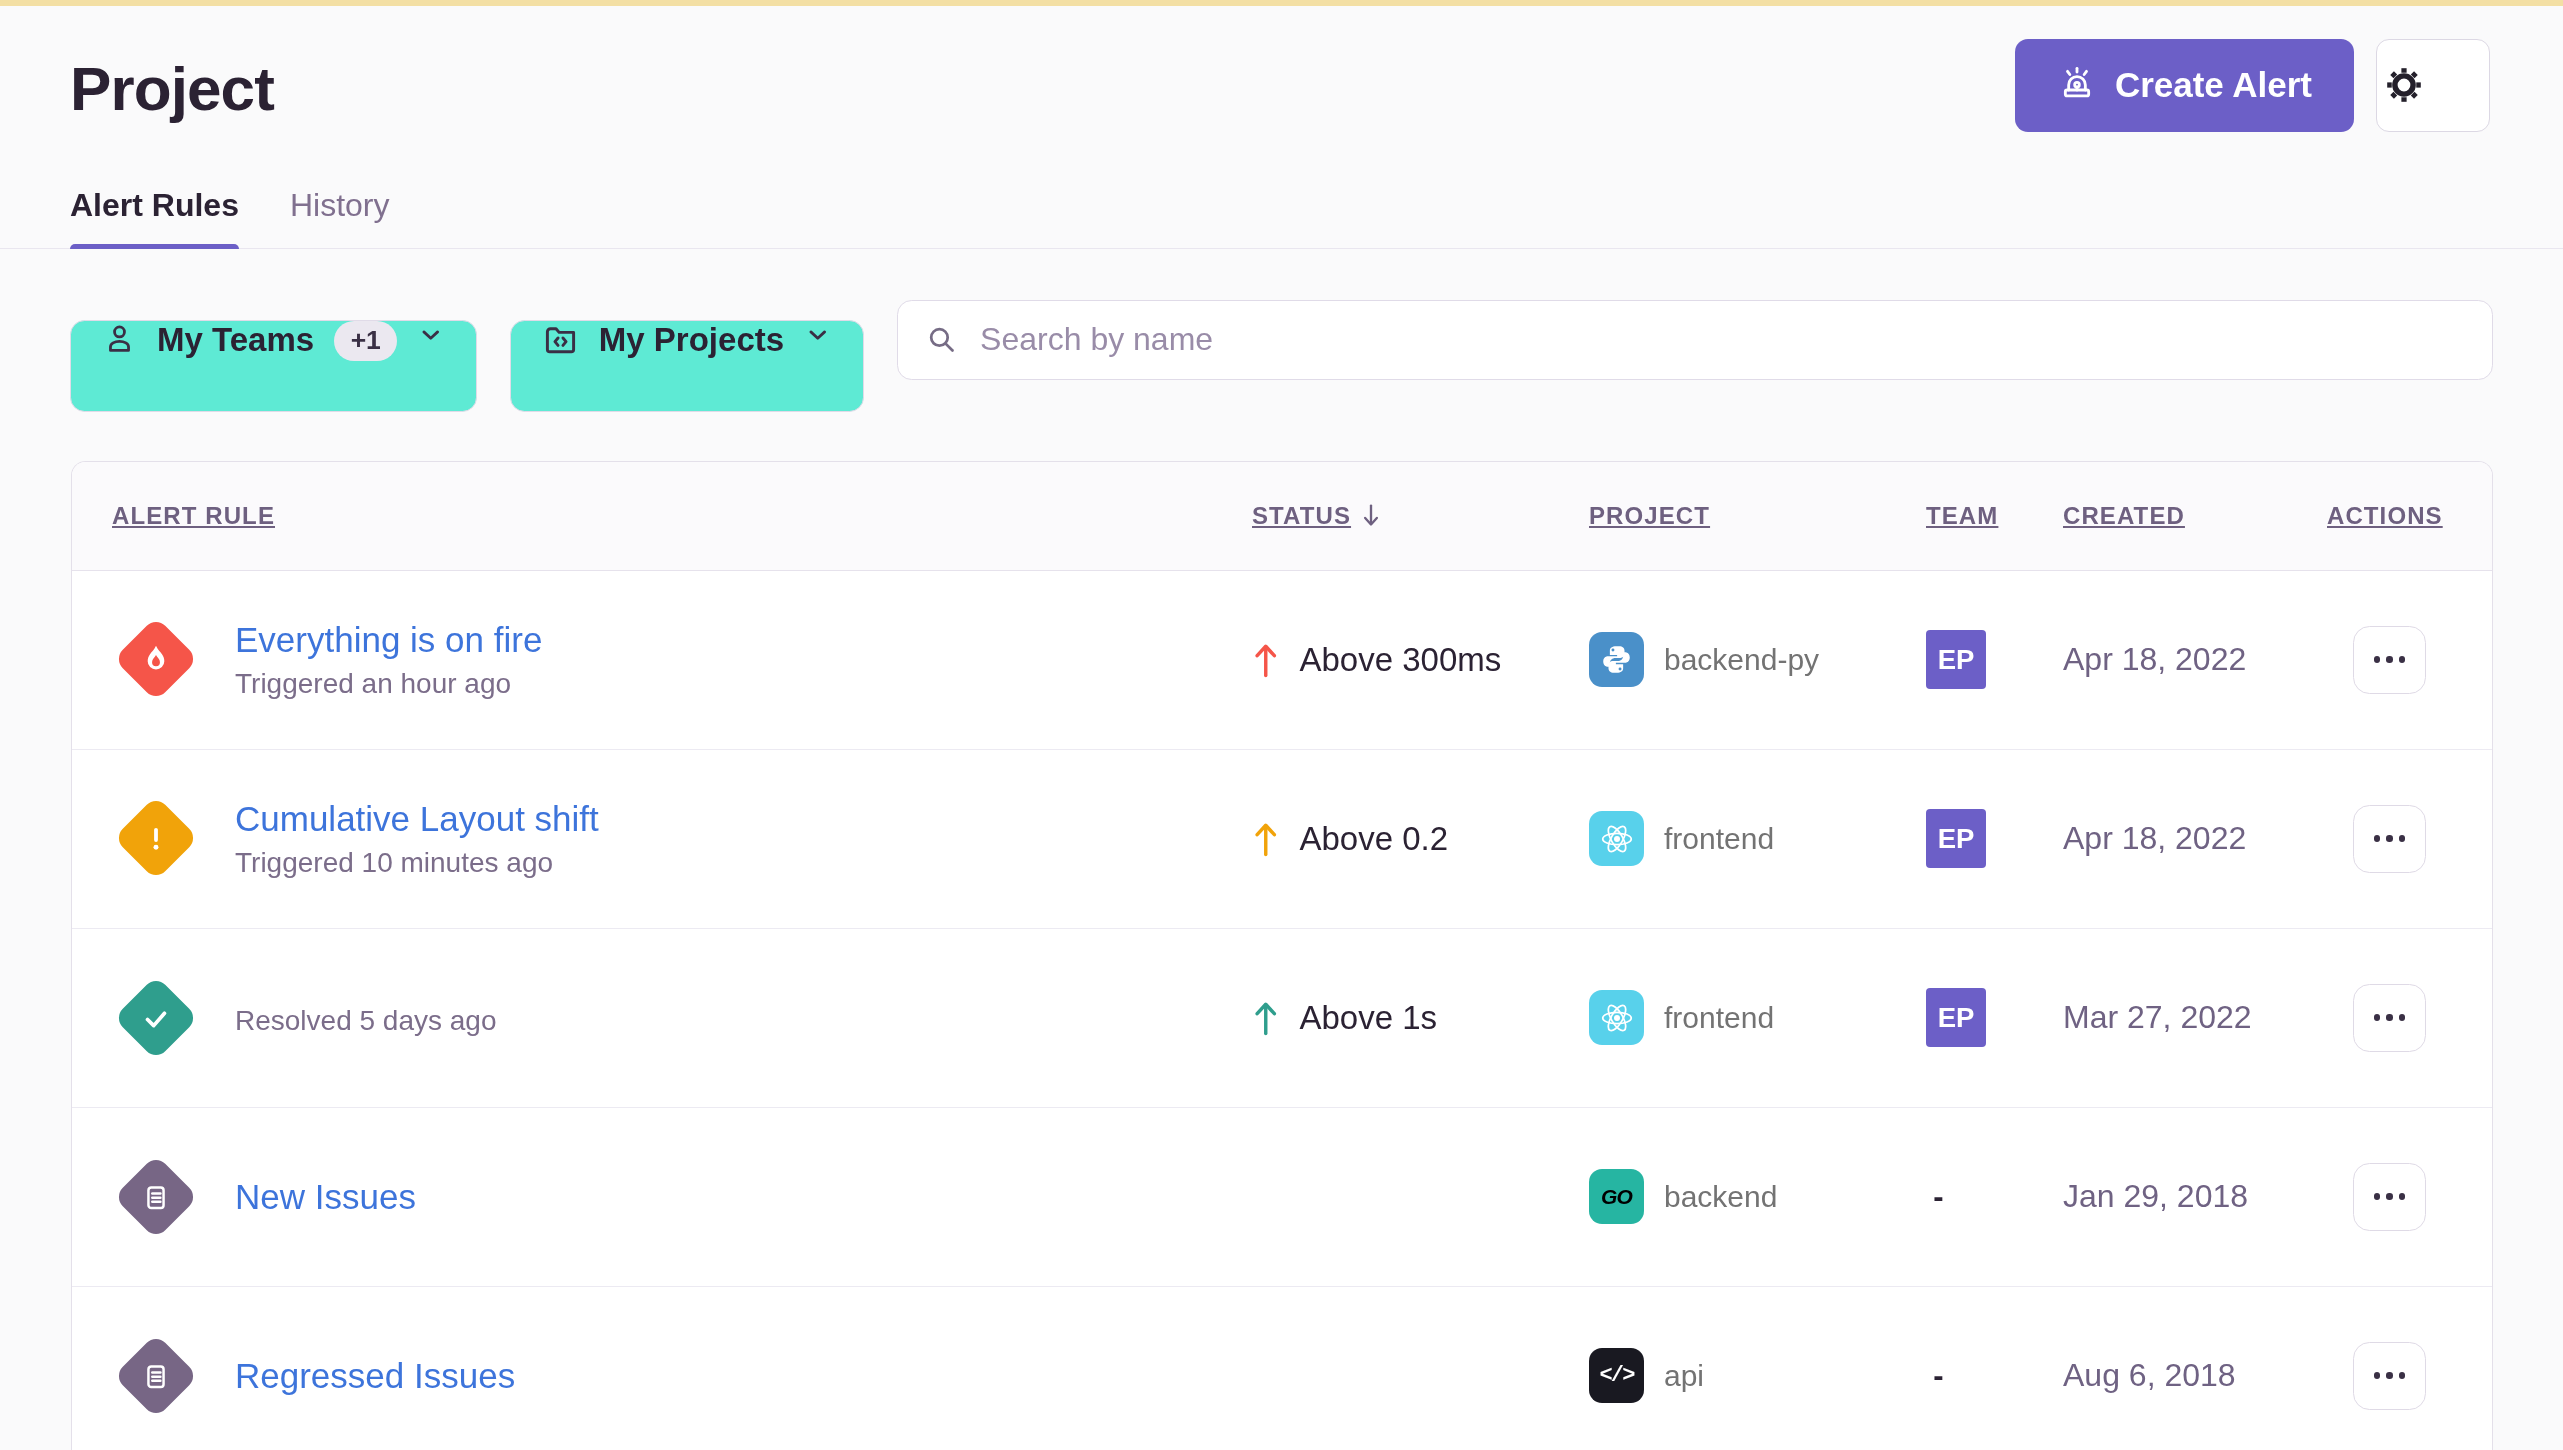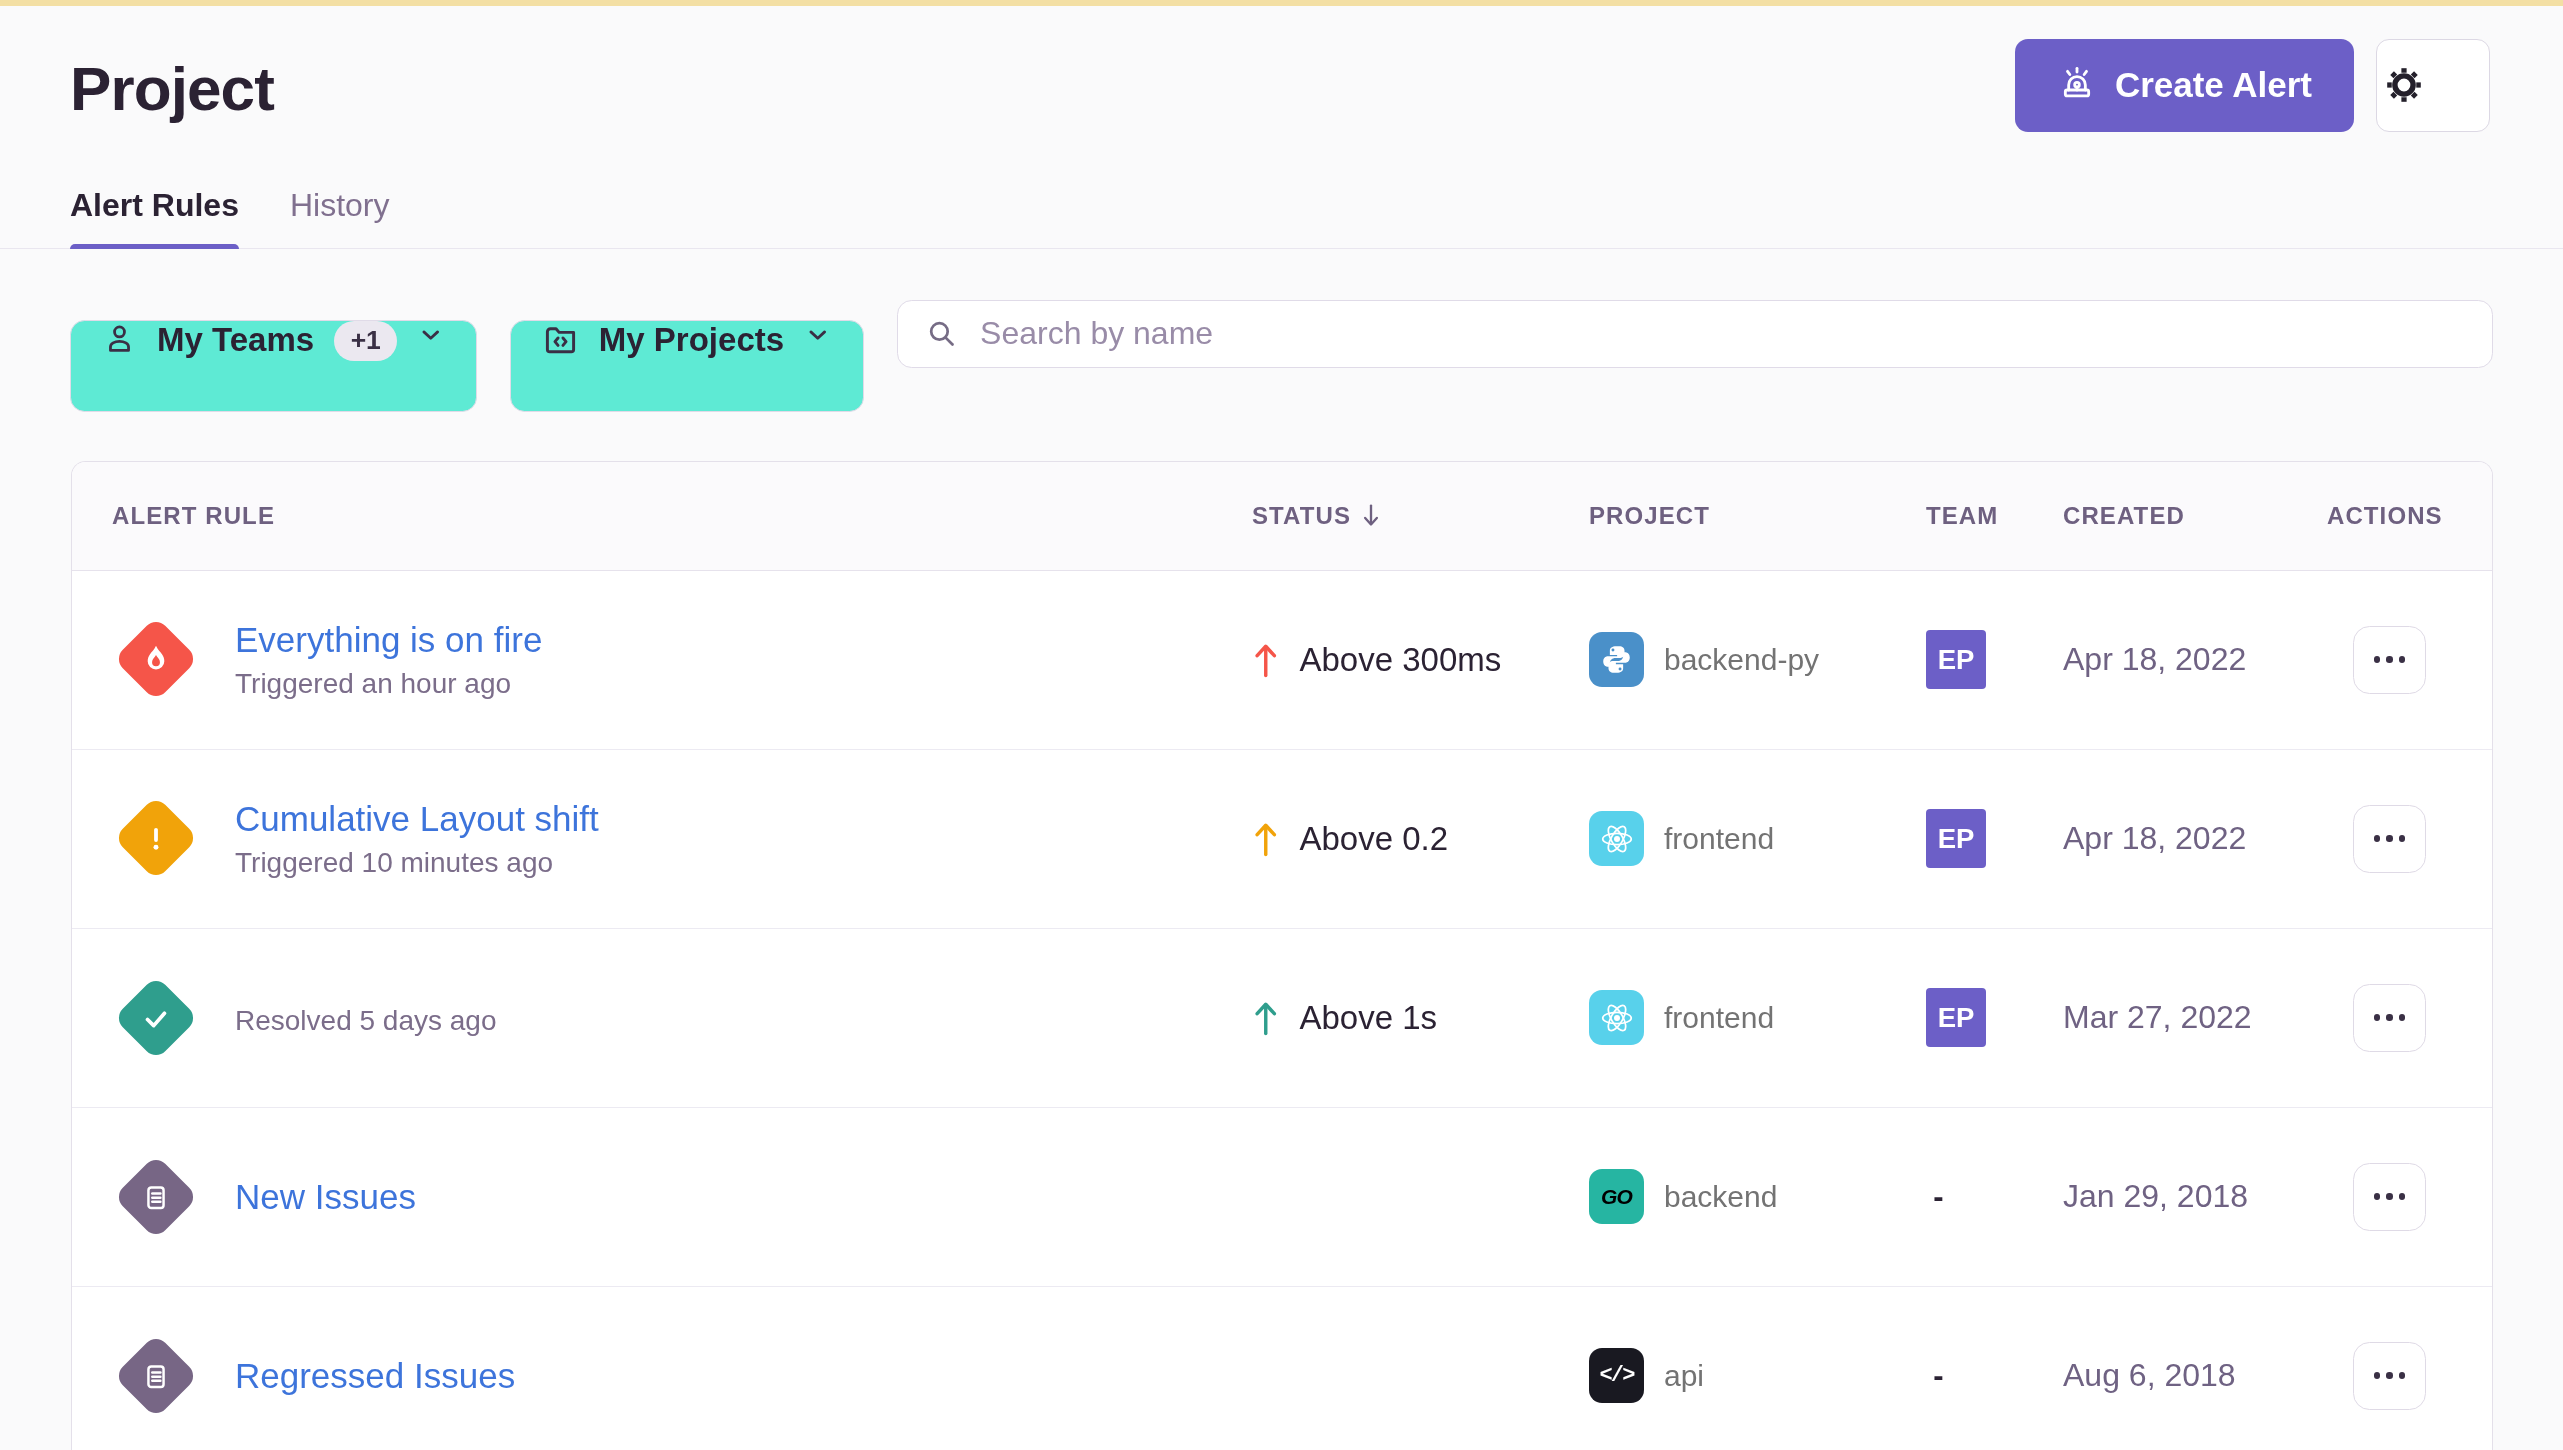--- a/index.html
+++ b/index.html
@@ -17,27 +17,27 @@
   .btn-primary{background:#6c5fc7;color:#fff;height:93px;padding:0 42px;gap:18.3px;font-size:35px;font-weight:600;border:none;}
   .btn-icon{background:#fff;border:1.8px solid #dcd8e4;height:93px;width:114px;}
   .tabs-bar{margin-top:55px;padding:0 70px;border-bottom:1.8px solid #e9e6ef;display:flex;gap:51px;}
   .tab{font-size:32px;padding-bottom:24px;position:relative;cursor:pointer;}
   .tab.active{color:#2b2233;font-weight:600;}
   .tab.active::after{content:"";position:absolute;left:0;right:0;bottom:-1.8px;height:5.5px;background:#6c5fc7;border-radius:5.5px 5.5px 0 0;}
   .tab.inactive{color:#80708f;font-weight:400;}
   .filters{display:flex;gap:33px;margin:51px 70px 0 70px;}
   .filter-btn{background:#5eead4;border:1.8px solid #e0dbe8;border-radius:14.6px;height:92px;display:flex;align-items:flex-start;gap:20px;padding:0 31px;font-size:33px;font-weight:600;color:#2b2233;cursor:pointer;box-sizing:border-box;margin-top:20px;}
   .pill{background:#ebe8f0;border-radius:22px;padding:4.6px 16.5px;font-size:26.5px;font-weight:600;color:#3a3045;}
-  .search-box{flex:1;background:#fff;border:1.8px solid #e0dbe8;border-radius:14.6px;height:68px;display:flex;align-items:center;gap:20px;padding:0 27.5px;box-sizing:border-box;}
+  .search-box{flex:1;background:#fff;border:1.8px solid #e0dbe8;border-radius:14.6px;height:80px;display:flex;align-items:center;gap:20px;padding:0 27.5px;box-sizing:border-box;}
   .search-box input{border:none;outline:none;flex:1;font-size:32px;font-family:"Liberation Sans",sans-serif;color:#2b2233;background:transparent;}
   .search-box input::placeholder{color:#998ca8;}
   .card{margin:49px 70px 0 71px;background:#fff;border:1.8px solid #e4e0ea;border-bottom:none;border-radius:14.6px 14.6px 0 0;overflow:hidden;}
   .grid{display:grid;grid-template-columns:1180px 337px 337px 137px 264px 1fr;align-items:center;}
   .thead{height:108px;background:#fbfafc;border-bottom:1.8px solid #e6e2ec;}
-  .th{font-size:24px;font-weight:700;letter-spacing:1.1px;text-transform:uppercase;color:#6e6080;display:flex;align-items:center;gap:9.2px;}
+  .th{font-size:24px;font-weight:700;letter-spacing:1.1px;text-transform:uppercase;color:#6e6080;display:flex;align-items:center;gap:9.2px;text-decoration:underline;}
   .th:first-child{padding-left:40px;}
   .row{height:178px;}
   .row + .row, .row.partial{border-top:1.8px solid #eceaf2;}
   .row.partial{height:55px;background:#fff;}
   .rule-cell{display:flex;align-items:center;padding-left:40px;}
   .sev{width:88px;display:flex;justify-content:center;}
   .diamond{width:60px;height:60px;border-radius:13px;transform:rotate(45deg);display:flex;align-items:center;justify-content:center;}
   .diamond > *{transform:rotate(-45deg);}
   .d-critical{background:#f55549;}
   .d-warning{background:#f1a30a;}

